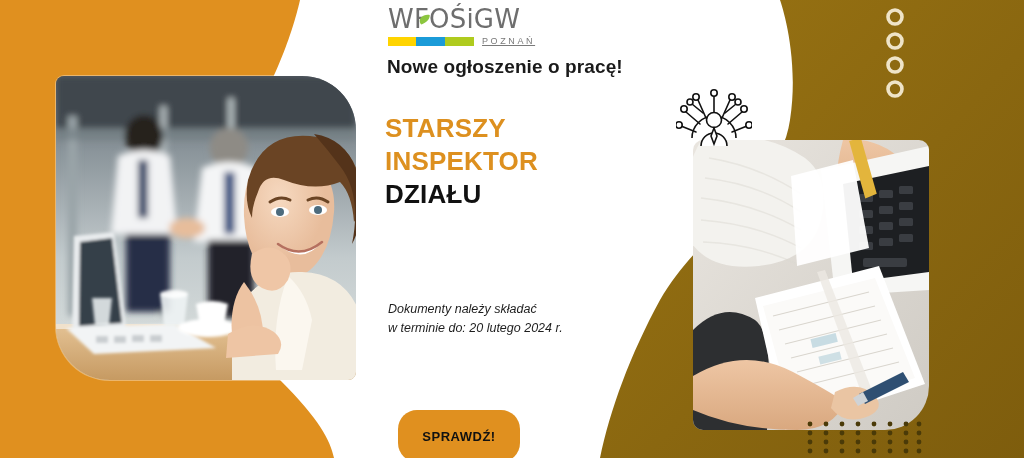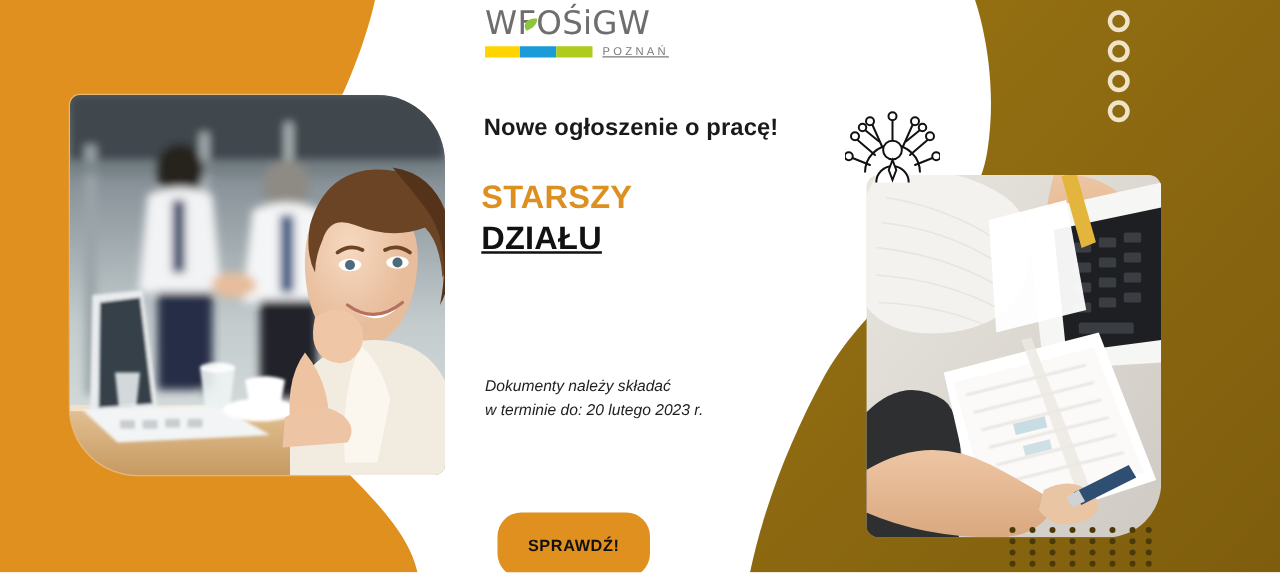--- a/index.html
+++ b/index.html
@@ -47,28 +47,28 @@
     position:absolute;left:110px;top:30px;
     font-size:9px;letter-spacing:2.6px;color:#7a7a7a;font-weight:400;text-decoration:underline;
   }
   .leaf{
     position:absolute;left:46px;top:8px;width:13px;height:12px;
   }
 
   
   .kicker{
     position:absolute;left:387px;top:56px;
-    font-size:19px;font-weight:bold;color:#1a1a1a;letter-spacing:.1px;margin-top:36px;
+    font-size:19px;font-weight:bold;color:#1a1a1a;letter-spacing:.1px;
   }
   .title{
     position:absolute;left:385px;top:112px;width:300px;
     font-size:26px;font-weight:bold;line-height:33px;letter-spacing:.2px;
   }
-  .title .orange{color:#DD901F;display:block;margin-top:29px;}
-  .title .dark{color:#111111;display:block;text-decoration:underline;}
+  .title .orange{color:#DD901F;display:block;}
+  .title .dark{color:#111111;display:block;}
   .deadline{
     position:absolute;left:388px;top:300px;
     font-size:12.5px;line-height:19px;color:#1e1e1e;font-weight:400;font-style:italic;
   }
   .cta{
     position:absolute;left:398px;top:410px;width:122px;height:52px;
     background:#E0901F;border:none;border-radius:19px;
     color:#111111;font-size:13px;font-weight:bold;letter-spacing:.5px;
     font-family:"Liberation Sans","DejaVu Sans",sans-serif;
     cursor:pointer;display:flex;align-items:center;justify-content:center;text-align:center;
@@ -284,26 +284,27 @@
       <i class="seg-b"></i>
       <i class="seg-g"></i>
     </div>
     <div class="logo-city">POZNAŃ</div>
   </div>
 
   <div class="kicker">Nowe ogłoszenie o pracę!</div>
 
   <div class="title">
     <span class="orange">STARSZY</span>
+    <span class="orange">INSPEKTOR</span>
     <span class="dark">DZIAŁU</span>
   </div>
 
   <div class="deadline">
     <div>Dokumenty należy składać</div>
-    <div>w terminie do: 20 lutego 2023 r.</div>
+    <div>w terminie do: 20 lutego 2024 r.</div>
   </div>
 
   <button class="cta">SPRAWDŹ!</button>
 
   <svg class="network-icon" viewBox="0 0 76 66">
     <g stroke="#111111" stroke-width="1.6" fill="none">
       <path d="M16 56 a22 22 0 0 1 44 0"></path>
       <g stroke-linecap="round">
         <path d="M38 34 V14"></path>
           <path d="M30 36 L22 18"></path>

